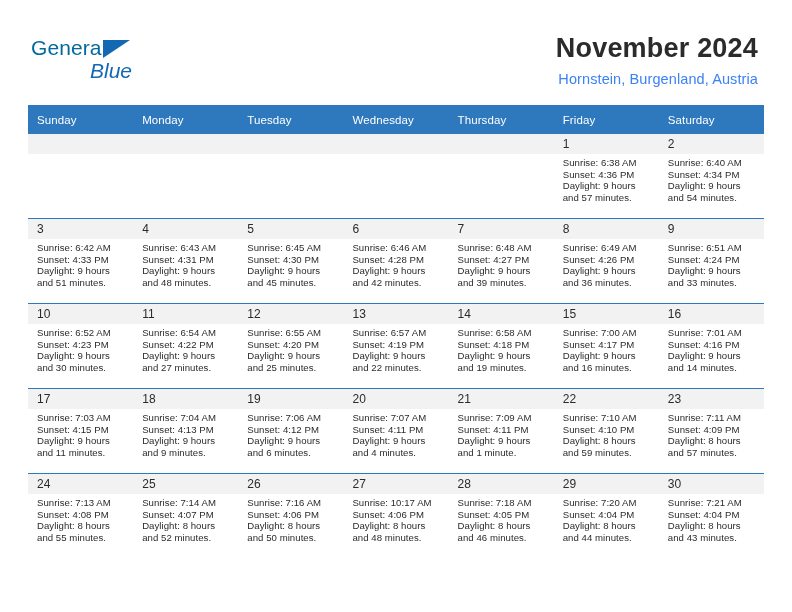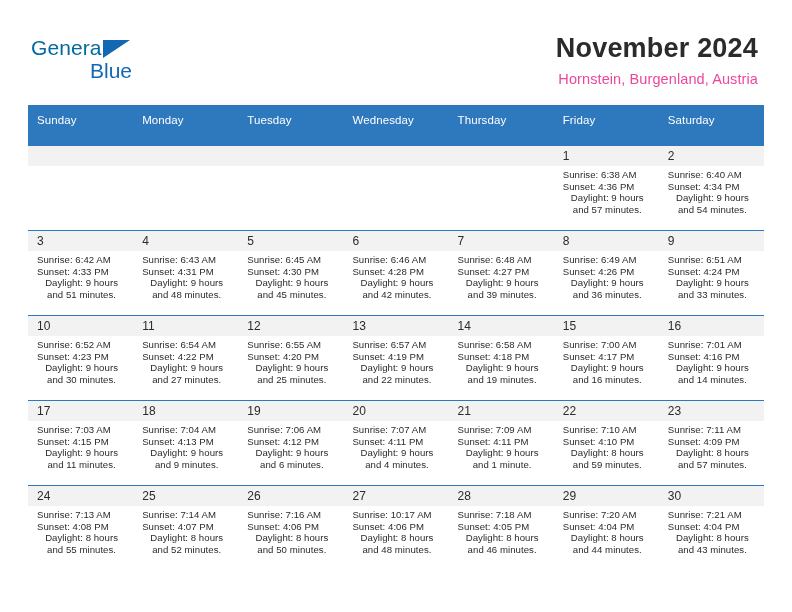--- a/index.html
+++ b/index.html
@@ -57,60 +57,61 @@
     border-bottom: 18px solid transparent;
   }
   .brand-blue {
     position: absolute;
     left: 59px;
     top: 23px;
     font-size: 21px;
     color: #1268b3;
     line-height: 24px;
     font-family: "Liberation Sans", sans-serif;
+    font-style: italic;
   }
 
   .title-block {
     position: absolute;
     right: 34px;
     top: 32px;
     text-align: right;
   }
   .cal-title {
     font-size: 27px;
     font-weight: bold;
     color: #2b2b2b;
     line-height: 32px;
     margin: 0;
     letter-spacing: 0.2px;
   }
   .cal-subtitle {
     font-size: 14.5px;
-    color: #ec4899;
+    color: #3b82f6;
     line-height: 20px;
     margin: 5px 0 8px 0;
     letter-spacing: 0.1px;
   }
 
   
   .calendar {
     position: absolute;
     left: 28px;
     top: 105px;
     width: 736px;
     border-collapse: collapse;
     table-layout: fixed;
   }
   .calendar th {
     background: #2e78bd;
     color: #ffffff;
     font-size: 11.5px;
     font-weight: normal;
     text-align: left;
-    padding: 5px 0 17px 9px;
+    padding: 5px 0 5px 9px;
     height: 19px;
     letter-spacing: 0.1px;
     border: none;
   }
   .calendar td {
     vertical-align: top;
     padding: 0;
     border: none;
     border-top: 1.2px solid #2e78bd;
     height: 84px;
@@ -143,21 +144,20 @@
     font-size: 9.6px;
     line-height: 11.6px;
     color: #2b2b2b;
     letter-spacing: 0.05px;
   }
   .info div {
     white-space: nowrap;
   }
   .info .daylight {
     white-space: normal;
-    text-align: center;
   }
 </style>
 </head>
 <body>
 
 <div class="page">
 
   <div class="header">
 
     <div class="brand">

